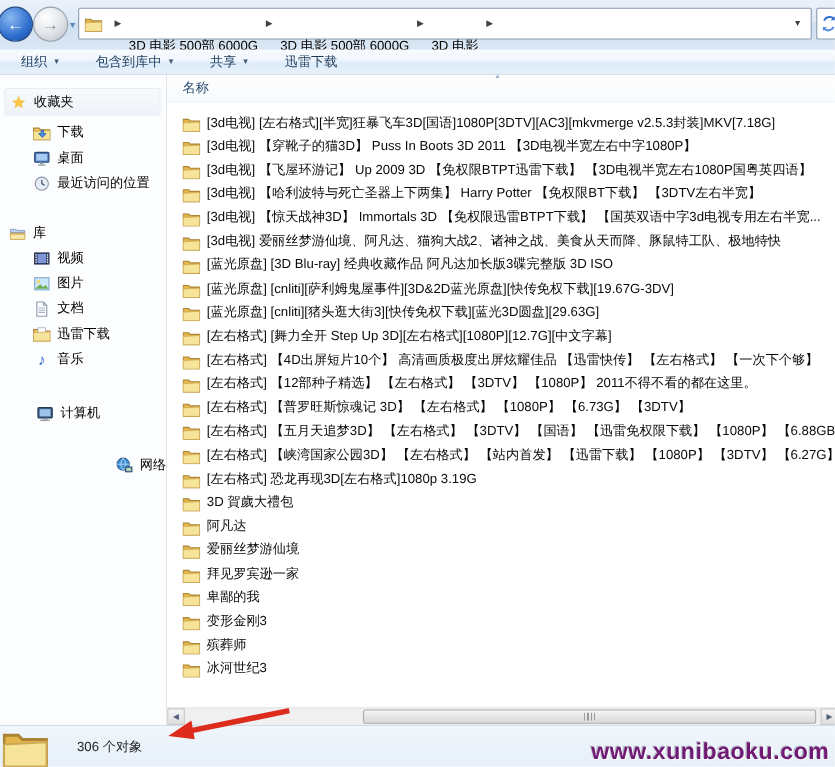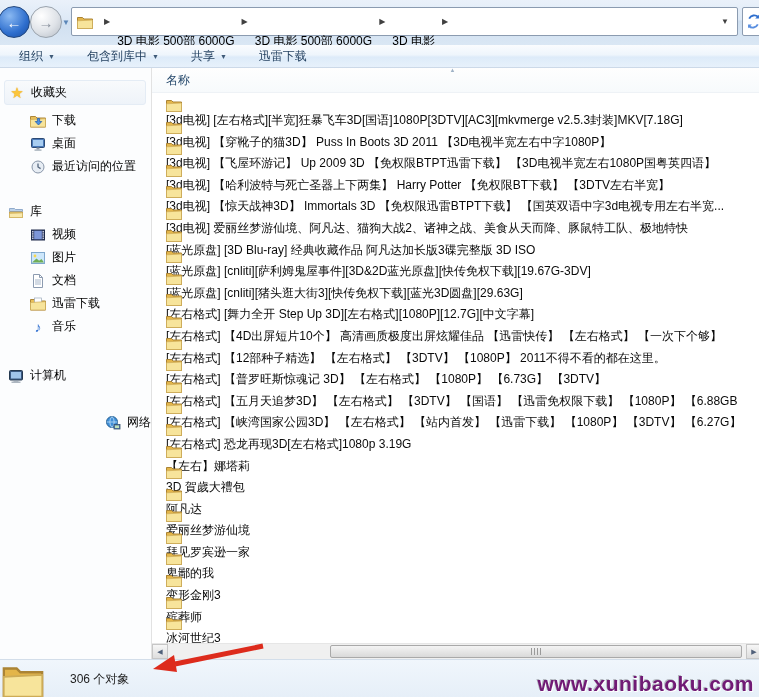--- a/index.html
+++ b/index.html
@@ -55,33 +55,33 @@
   }
   .sb-row{display:flex;align-items:center;height:23px;padding-left:8px;cursor:default;}
   .sb-row.child{padding-left:30px;}
   .sb-row.hl{margin:0 5px 4px 4px;padding-left:4px;border:1px solid #e4ecf5;border-radius:3px;
     background:linear-gradient(180deg,#f8fafc,#eef3f9);}
   .sb-ico{width:16px;height:16px;margin-right:6px;flex-shrink:0;display:inline-flex;
     align-items:center;justify-content:center;}
   .glyph-star{color:#fbc53d;font-size:15px;text-shadow:0 0 1px #d99c27;}
   .glyph-note{color:#2f6fd0;font-size:14px;font-weight:bold;}
   .gap-lib{margin-top:22px;}
-  .gap-comp{margin-top:26px;}
+  .gap-comp{margin-top:26px;margin-left:25px;}
   .gap-net{margin-top:24px;justify-content:flex-end;}
   
   .content{flex:1;position:relative;background:#fff;overflow:hidden;}
   .colheader{
     position:absolute;left:0;top:0;right:0;height:24px;
     background:linear-gradient(180deg,#fefefe,#f7fafc);
     border-bottom:1px solid #eef2f6;
     display:flex;align-items:center;padding-left:14px;color:#25486b;
   }
   .sort-arrow{position:absolute;left:49%;top:-1px;font-size:6px;color:#9fb2c6;}
   .rows{position:absolute;left:0;top:24px;right:0;bottom:16px;overflow:hidden;padding-top:6px;}
-  .file-row{display:flex;align-items:flex-start;height:21.6px;padding-left:14px;white-space:nowrap;flex-direction:column;}
+  .file-row{display:flex;align-items:flex-end;height:21.6px;padding-left:14px;white-space:nowrap;}
   .file-row svg{flex-shrink:0;margin-right:6px;}
   .file-name{color:#0a0a0a;}
   
   .hscroll{position:absolute;left:0;right:0;bottom:0;height:16px;background:#f0f0f0;
     border-top:1px solid #e6e6e6;}
   .hs-btn{position:absolute;top:0;width:16px;height:15px;display:flex;align-items:center;
     justify-content:center;font-size:7px;color:#50607a;
     background:linear-gradient(180deg,#f6f6f6,#dedede);border:1px solid #c6c6c6;box-sizing:border-box;}
   .hs-left{left:0;}
   .hs-right{right:-3px;}
@@ -401,26 +401,20 @@
         <div class="file-row">
           <svg width="16" height="14">
             <use href="#sym-folder"></use>
           </svg>
           <span class="file-name">[左右格式] 恐龙再现3D[左右格式]1080p 3.19G</span>
         </div>
         <div class="file-row">
           <svg width="16" height="14">
             <use href="#sym-folder"></use>
           </svg>
-          <span class="file-name">【左右】娜塔莉</span>
-        </div>
-        <div class="file-row">
-          <svg width="16" height="14">
-            <use href="#sym-folder"></use>
-          </svg>
           <span class="file-name">3D 賀歲大禮包</span>
         </div>
         <div class="file-row">
           <svg width="16" height="14">
             <use href="#sym-folder"></use>
           </svg>
           <span class="file-name">阿凡达</span>
         </div>
         <div class="file-row">
           <svg width="16" height="14">

